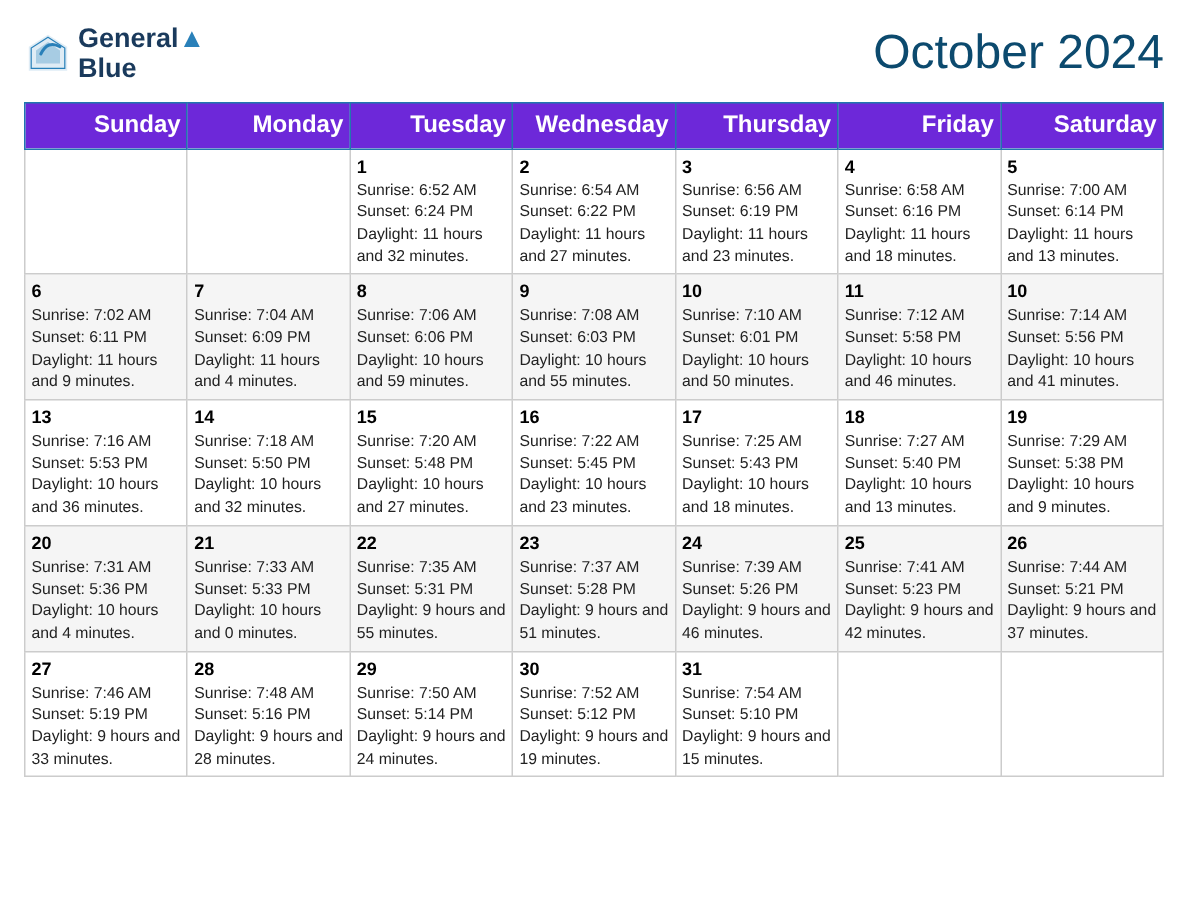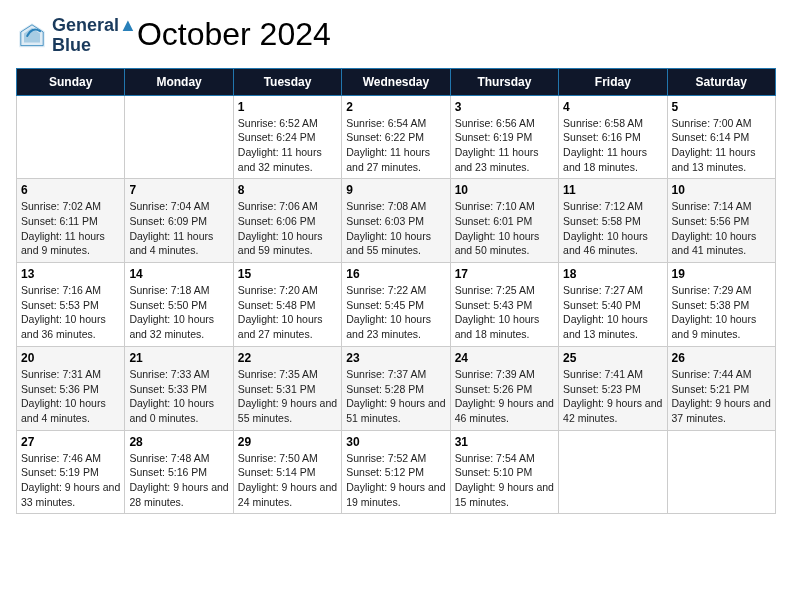--- a/index.html
+++ b/index.html
@@ -5,21 +5,21 @@
     * { box-sizing: border-box; margin: 0; padding: 0; }
     body {
       font-family: Arial, sans-serif;
       background: #fff;
       width: 792px;
       min-height: 612px;
       padding: 16px;
     }
     .header {
       display: flex;
-      justify-content: flex-start;
+      justify-content: space-between;
       align-items: flex-start;
       margin-bottom: 12px;
     }
     .logo {
       display: flex;
       align-items: center;
       gap: 4px;
     }
     .logo-text {
       font-size: 18px;
@@ -33,38 +33,38 @@
     .logo-icon {
       width: 32px;
       height: 32px;
     }
     .title-block {
       text-align: right;
     }
     .month-title {
       font-size: 32px;
       font-weight: normal;
-      color: #000000;
+      color: #0c4a6e;
     }
     .location {
       font-size: 16px;
       color: #333;
     }
     .calendar {
       width: 100%;
       border-collapse: collapse;
       font-size: 11px;
     }
     .calendar thead th {
-      background: #0f172a;
+      background: #6d28d9;
       color: #fff;
       padding: 6px 4px;
-      text-align: center;
+      text-align: right;
       font-weight: bold;
-      font-size: 12px;
+      font-size: 16px;
       border: 1px solid #2176ae;
     }
     .calendar tbody td {
       border: 1px solid #ccc;
       vertical-align: top;
       padding: 4px;
       width: calc(100% / 7);
       min-height: 80px;
       background: #fff;
     }

